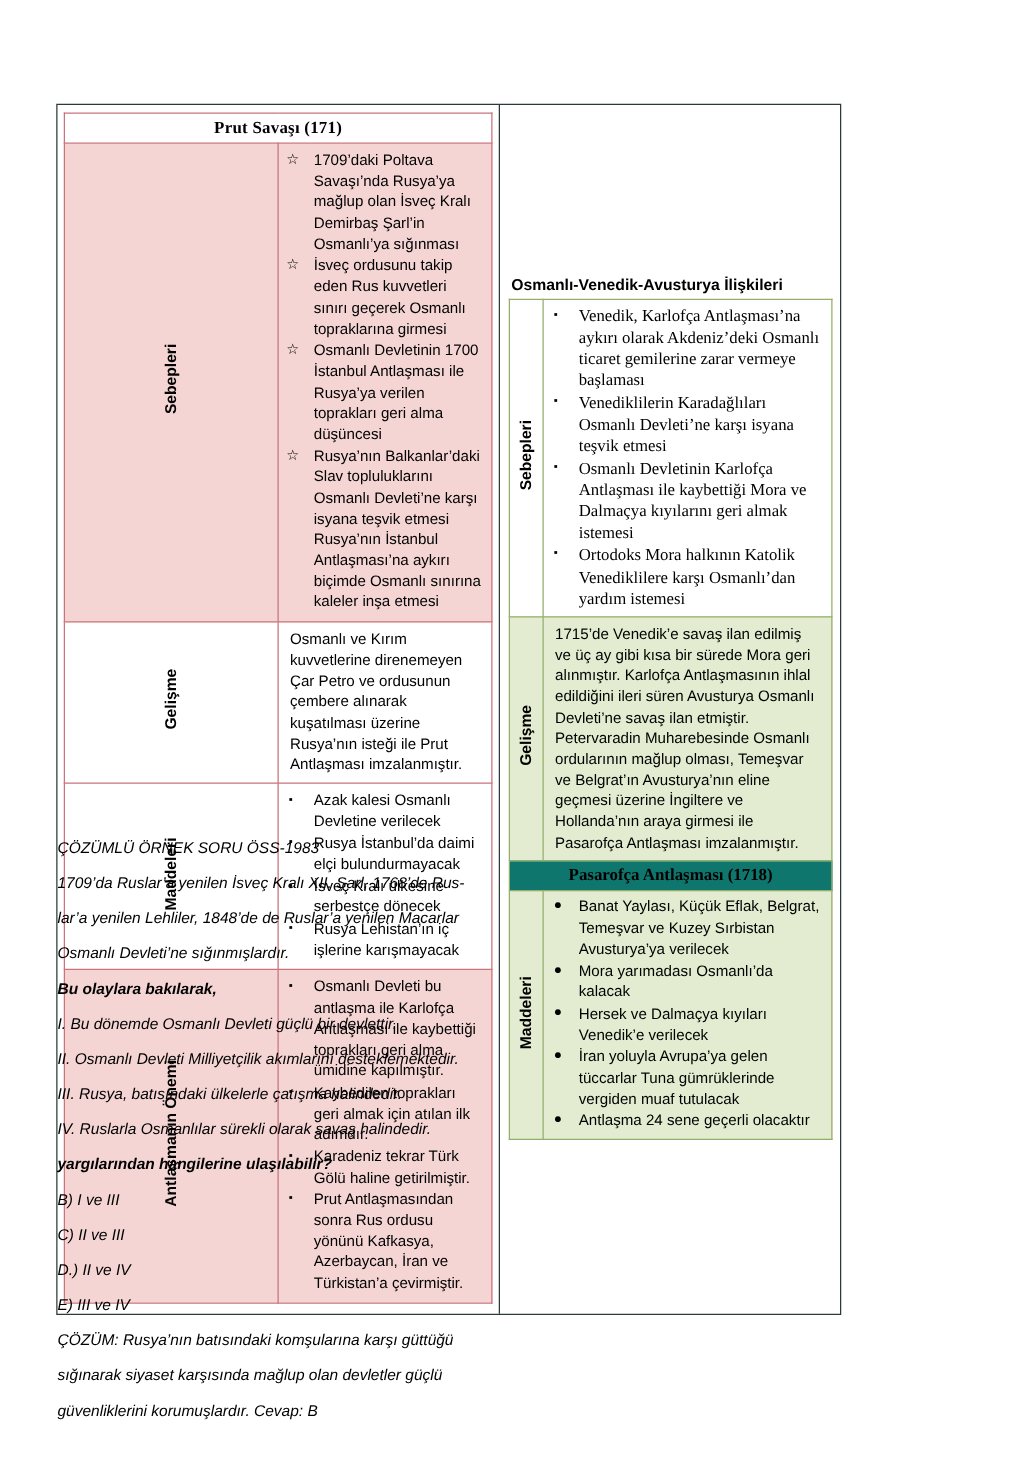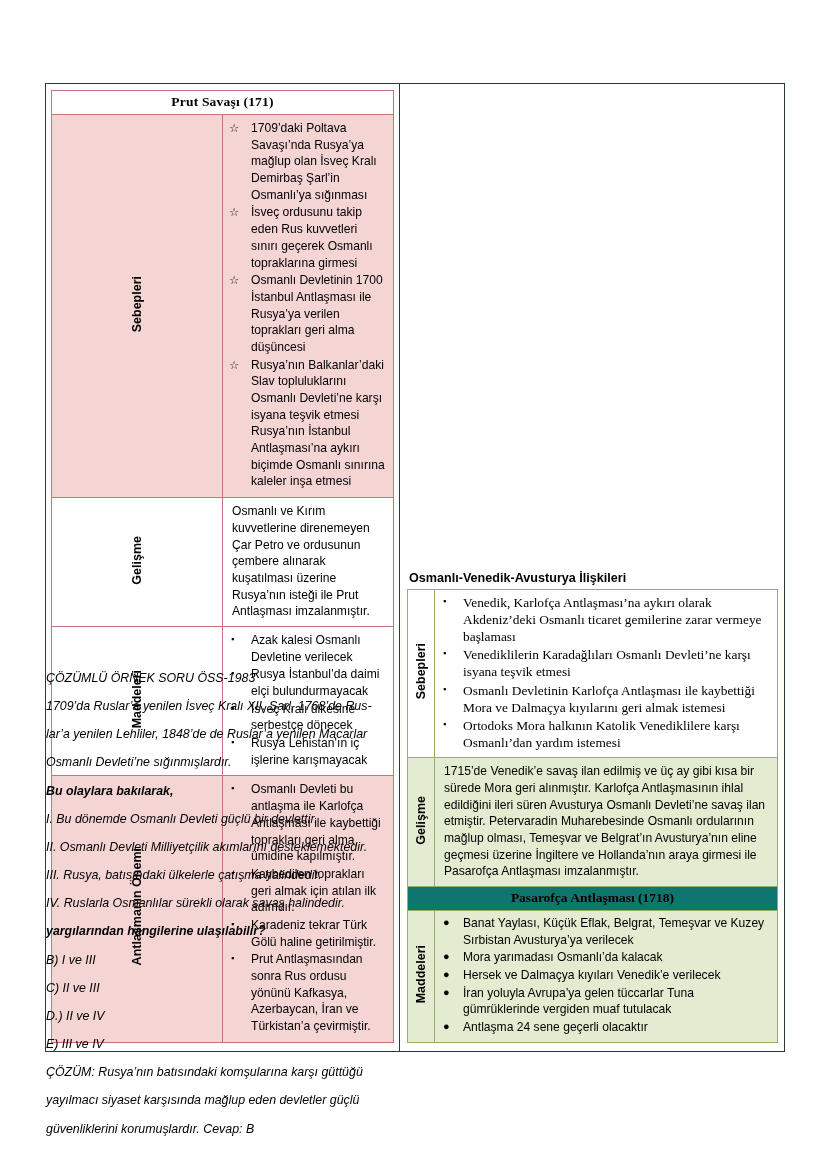--- a/index.html
+++ b/index.html
@@ -14,25 +14,25 @@
     color: #000000;
     position: relative;
     overflow: hidden;
   }
 
   
   .outer-wrap {
     position: absolute;
     left: 45px;
     top: 83px;
-    width: 740px;
+    width: 628px;
     border: 1.5px solid #2b3a3a;
     box-sizing: border-box;
     display: flex;
-    align-items: flex-end;
+    align-items: center;
     background: #ffffff;
   }
   .outer-cell-left {
     width: 354px;
     box-sizing: border-box;
     border-right: 1.5px solid #2b3a3a;
     padding: 6px 5px 8px 5px;
   }
   .outer-cell-right {
     flex: 1;
@@ -285,15 +285,15 @@
   <div class="ln">I. Bu dönemde Osmanlı Devleti güçlü bir devlettir.</div>
   <div class="ln">II. Osmanlı Devleti Milliyetçilik akımlarını desteklemektedir.</div>
   <div class="ln">III. Rusya, batısındaki ülkelerle çatışma halindedir.</div>
   <div class="ln">IV. Ruslarla Osmanlılar sürekli olarak savaş halindedir.</div>
   <div class="ln b">yargılarından hangilerine ulaşılabilir?</div>
   <div class="ln">B) I ve III</div>
   <div class="ln">C) II ve III</div>
   <div class="ln">D.) II ve IV</div>
   <div class="ln">E) III ve IV</div>
   <div class="ln">ÇÖZÜM: Rusya’nın batısındaki komşularına karşı güttüğü</div>
-  <div class="ln">yayılmacı siyaset karşısında mağlup eden devletler güçlü</div>
+  <div class="ln">sığınarak siyaset karşısında mağlup olan devletler güçlü</div>
   <div class="ln">güvenliklerini korumuşlardır. Cevap: B</div>
 </div>
 
 </body></html>

